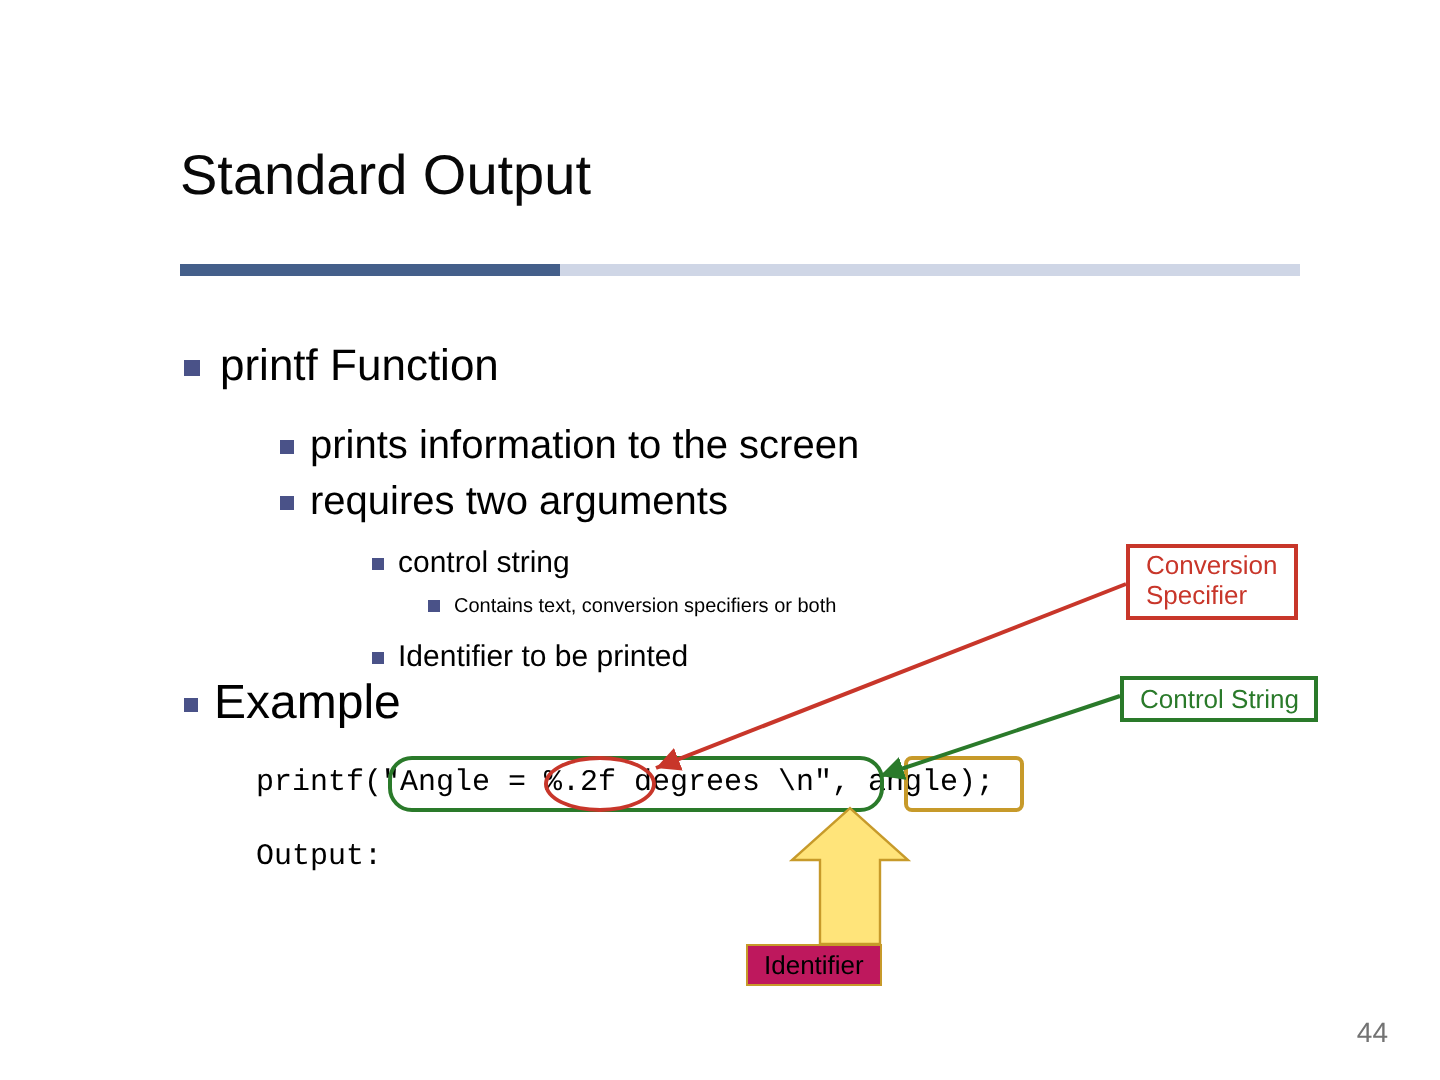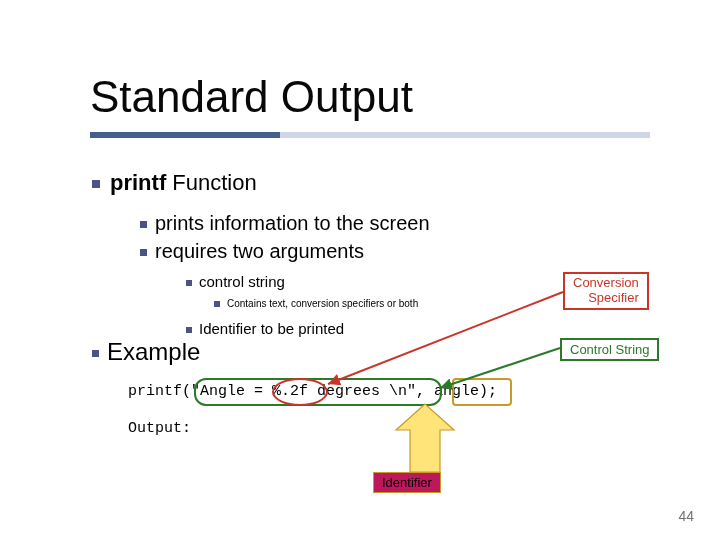--- a/index.html
+++ b/index.html
@@ -1,33 +1,33 @@
 <!DOCTYPE html>
 <html><head>
 <meta charset="utf-8">
 <style>
   html,body{margin:0;padding:0;background:#fff;font-family:"Verdana","Trebuchet MS","Segoe UI",sans-serif;color:#000}
   .slide{position:relative;width:720px;height:540px;overflow:hidden}
-  h1.title{margin:0;position:absolute;left:90px;top:72px;font-size:44px;font-weight:400;color:#080808}
+  h1.title{margin:0;position:absolute;left:90px;top:72px;font-size:28px;font-weight:400;color:#080808}
   .rule{position:absolute;left:90px;top:132px;width:560px;height:6px}
   .rule .dark{position:absolute;left:0;top:0;width:190px;height:6px;background:#445f8a}
   .rule .light{position:absolute;left:190px;top:0;width:370px;height:6px;background:#cfd6e6}
   .sq{width:8px;height:8px;background:#4a5288;display:inline-block;vertical-align:middle;margin-right:10px}
   .sq.sm{width:7px;height:7px;margin-right:8px}
   .sq.xs{width:6px;height:6px;margin-right:7px}
   .l0{position:absolute;left:92px;font-size:22px}
-  .l0 .strong{font-weight:700}
+  .l0 .strong{font-weight:400}
   .l1{position:absolute;left:140px;font-size:20px}
   .l2{position:absolute;left:186px;font-size:15px}
   .l3{position:absolute;left:214px;font-size:10px}
   .mono{font-family:"Courier New",monospace;font-size:15px;white-space:pre}
   .code{position:absolute;left:128px}
   .out{position:absolute;left:128px}
   .box{position:absolute;border:2px solid;background:transparent}
-  .lbl{position:absolute;font-size:13px;padding:2px 8px;border:2px solid;white-space:nowrap;text-align:right}
+  .lbl{position:absolute;font-size:13px;padding:2px 8px;border:2px solid;white-space:nowrap;text-align:left}
   .pagenum{position:absolute;right:26px;bottom:16px;font-size:14px;color:#737373}
   svg.arrows{position:absolute;left:0;top:0;width:720px;height:540px;pointer-events:none}
 </style>
 </head>
 <body>
 
 <div class="slide">
 
   <h1 class="title">Standard Output</h1>
   <div class="rule">

